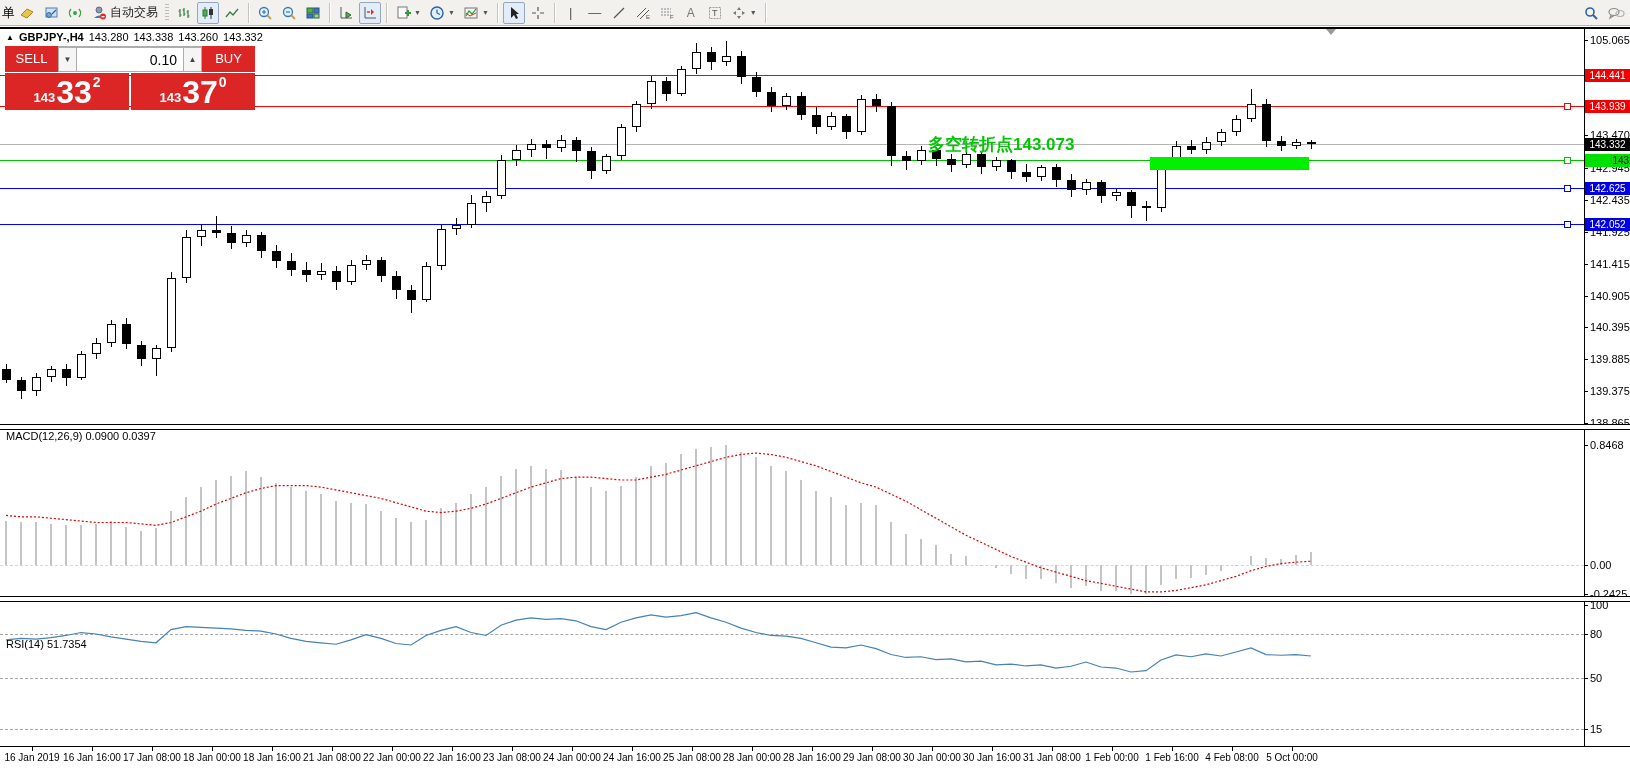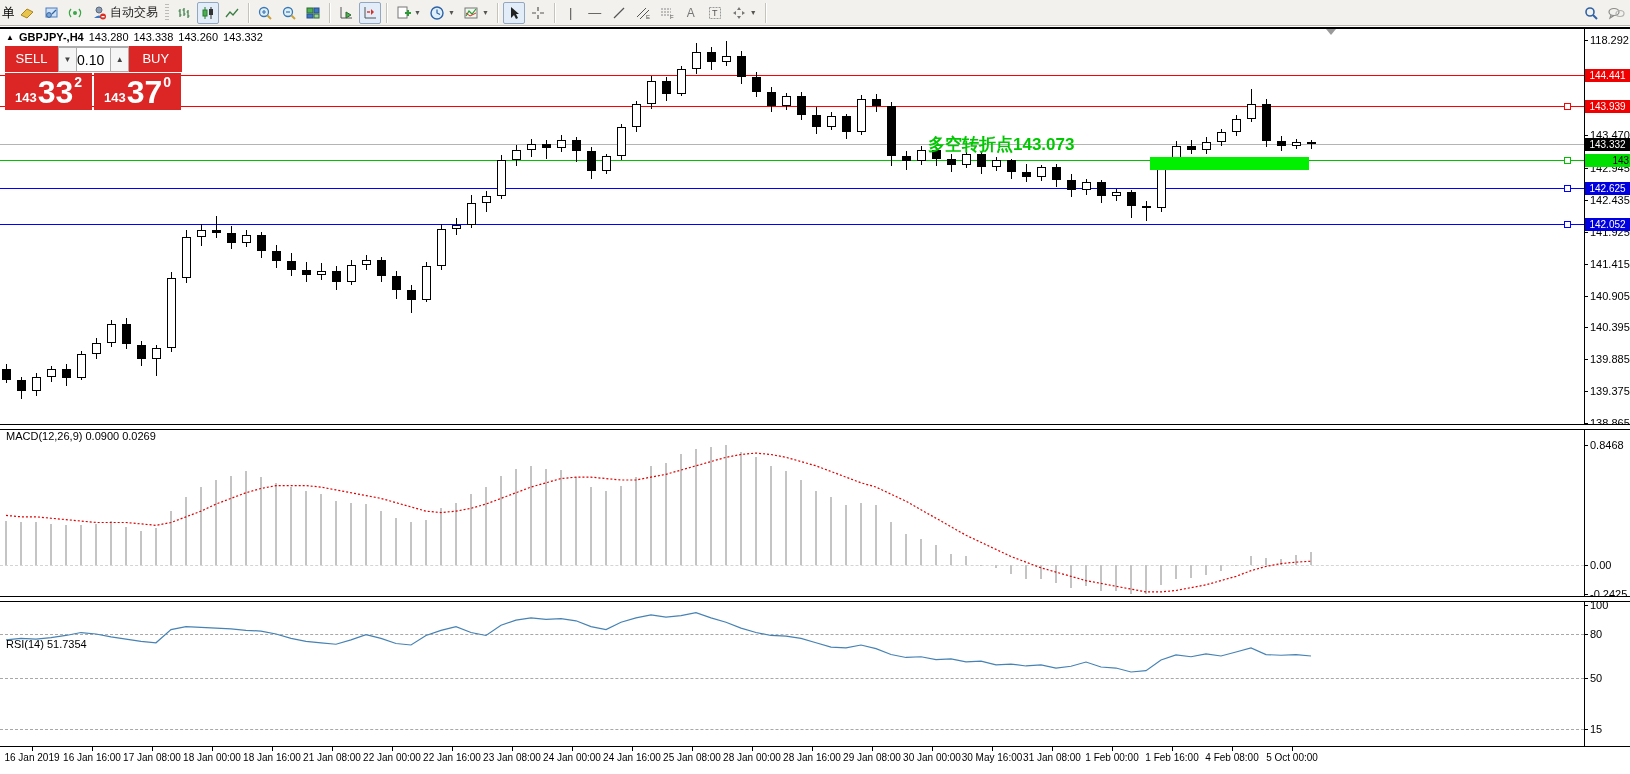--- a/index.html
+++ b/index.html
@@ -31,21 +31,21 @@
   .level-line{position:absolute;left:0;width:1584px;height:1px;z-index:3;}
   .level-marker{position:absolute;width:7px;height:7px;background:#fff;box-sizing:border-box;z-index:4;}
   .candle-wick{position:absolute;width:1px;background:#000;z-index:5;}
   .candle-body{position:absolute;width:9px;border:1px solid #000;box-sizing:border-box;z-index:6;}
   .macd-bar{position:absolute;width:2px;background:#c4c4c4;z-index:3;}
   .grid-dash{position:absolute;left:0;width:1584px;height:0;border-top:1px dashed #a8a8a8;z-index:2;}
   .time-tick{position:absolute;top:747px;width:1px;height:4px;background:#000;z-index:26;}
   .time-lbl{position:absolute;top:752px;transform:translateX(-50%);font:10px "Liberation Sans",sans-serif;color:#000;white-space:nowrap;z-index:26;}
   .ind-lbl{position:absolute;left:6px;font:11px "Liberation Sans",sans-serif;color:#000;z-index:20;}
   
-  #trade-panel{position:absolute;left:5px;top:46px;width:176px;z-index:40;font-family:"Liberation Sans",sans-serif;}
+  #trade-panel{position:absolute;left:5px;top:46px;width:250px;z-index:40;font-family:"Liberation Sans",sans-serif;}
   #tp-row1{display:flex;height:26px;}
   .tp-btn{background:#dc2626;color:#fff;font:13px/26px "Liberation Sans",sans-serif;text-align:center;flex:0 0 53px;}
   .tp-spin{flex:1;display:flex;border-top:1px solid #adadad;}
   .tp-arrow{width:19px;background:#f5f5f5;border:1px solid #adadad;display:flex;align-items:center;justify-content:center;
             font-size:8px;color:#444;box-sizing:border-box;}
   .tp-vol{flex:1;background:#fff;border-top:1px solid #adadad;border-bottom:1px solid #adadad;
           font:14px/24px "Liberation Sans",sans-serif;text-align:right;padding-right:6px;color:#000;}
   #tp-row2{display:flex;height:37px;margin-top:1px;gap:2px;}
   .tp-price{flex:1;background:#dc2626;color:#fff;display:flex;align-items:flex-end;justify-content:center;padding-bottom:2px;}
   .tp-pre{font:bold 13px "Liberation Sans",sans-serif;margin-bottom:3px;}
@@ -274,21 +274,21 @@
         <span class="tp-sup">2</span>
       </div>
       <div class="tp-price">
         <span class="tp-pre">143</span>
         <span class="tp-big">37</span>
         <span class="tp-sup">0</span>
       </div>
     </div>
   </div>
 
-  <div class="ind-lbl" style="top:430px;">MACD(12,26,9) 0.0900 0.0269</div>
+  <div class="ind-lbl" style="top:430px;">MACD(12,26,9) 0.0900 0.0397</div>
   <div class="ind-lbl" style="top:638px;">RSI(14) 51.7354</div>
 
   <div id="annotation" style="left: 928px; top: 133px; color: rgb(0, 200, 0);">多空转折点143.073</div>
 
   <div id="shift-marker" style="left:1326px;"></div>
 
   <div id="layers">
       <div class="grid-dash" style="top: 633.999px;"></div>
       <div class="grid-dash" style="top: 678px;"></div>
       <div class="grid-dash" style="top: 729.335px;"></div>
@@ -303,21 +303,21 @@
       <div class="level-line" style="top: 160px; background: rgb(0, 192, 0);"></div>
       <div class="level-marker" style="left: 1564px; top: 157px; border: 1px solid rgb(0, 192, 0);"></div>
       <div class="badge" style="top: 154px; background: rgb(0, 224, 0); color: rgb(0, 0, 0); padding-left: 23px;">143.073</div>
       <div class="level-line" style="top: 188px; background: rgb(0, 0, 255);"></div>
       <div class="level-marker" style="left: 1564px; top: 185px; border: 1px solid rgb(0, 0, 255);"></div>
       <div class="badge" style="top: 182px; background: rgb(0, 0, 224); color: rgb(255, 255, 255);">142.625</div>
       <div class="level-line" style="top: 224px; background: rgb(0, 0, 255);"></div>
       <div class="level-marker" style="left: 1564px; top: 221px; border: 1px solid rgb(0, 0, 255);"></div>
       <div class="badge" style="top: 218px; background: rgb(0, 0, 224); color: rgb(255, 255, 255);">142.052</div>
       <div class="axis-dash" style="top: 40px;"></div>
-      <div class="axis-lbl" style="top: 34px;">118.292</div>
+      <div class="axis-lbl" style="top: 34px;">105.065</div>
       <div class="axis-dash" style="top: 135px;"></div>
       <div class="axis-lbl" style="top: 129px;">143.470</div>
       <div class="axis-dash" style="top: 168px;"></div>
       <div class="axis-lbl" style="top: 162px;">142.945</div>
       <div class="axis-dash" style="top: 200px;"></div>
       <div class="axis-lbl" style="top: 194px;">142.435</div>
       <div class="axis-dash" style="top: 232px;"></div>
       <div class="axis-lbl" style="top: 226px;">141.925</div>
       <div class="axis-dash" style="top: 264px;"></div>
       <div class="axis-lbl" style="top: 258px;">141.415</div>
@@ -642,21 +642,21 @@
       <div class="time-lbl" style="left: 692px;">25 Jan 08:00</div>
       <div class="time-tick" style="left: 752px;"></div>
       <div class="time-lbl" style="left: 752px;">28 Jan 00:00</div>
       <div class="time-tick" style="left: 812px;"></div>
       <div class="time-lbl" style="left: 812px;">28 Jan 16:00</div>
       <div class="time-tick" style="left: 872px;"></div>
       <div class="time-lbl" style="left: 872px;">29 Jan 08:00</div>
       <div class="time-tick" style="left: 932px;"></div>
       <div class="time-lbl" style="left: 932px;">30 Jan 00:00</div>
       <div class="time-tick" style="left: 992px;"></div>
-      <div class="time-lbl" style="left: 992px;">30 May 16:00</div>
+      <div class="time-lbl" style="left: 992px;">30 Jan 16:00</div>
       <div class="time-tick" style="left: 1052px;"></div>
       <div class="time-lbl" style="left: 1052px;">31 Jan 08:00</div>
       <div class="time-tick" style="left: 1112px;"></div>
       <div class="time-lbl" style="left: 1112px;">1 Feb 00:00</div>
       <div class="time-tick" style="left: 1172px;"></div>
       <div class="time-lbl" style="left: 1172px;">1 Feb 16:00</div>
       <div class="time-tick" style="left: 1232px;"></div>
       <div class="time-lbl" style="left: 1232px;">4 Feb 08:00</div>
       <div class="time-tick" style="left: 1292px;"></div>
       <div class="time-lbl" style="left: 1292px;">5 Oct 00:00</div>

